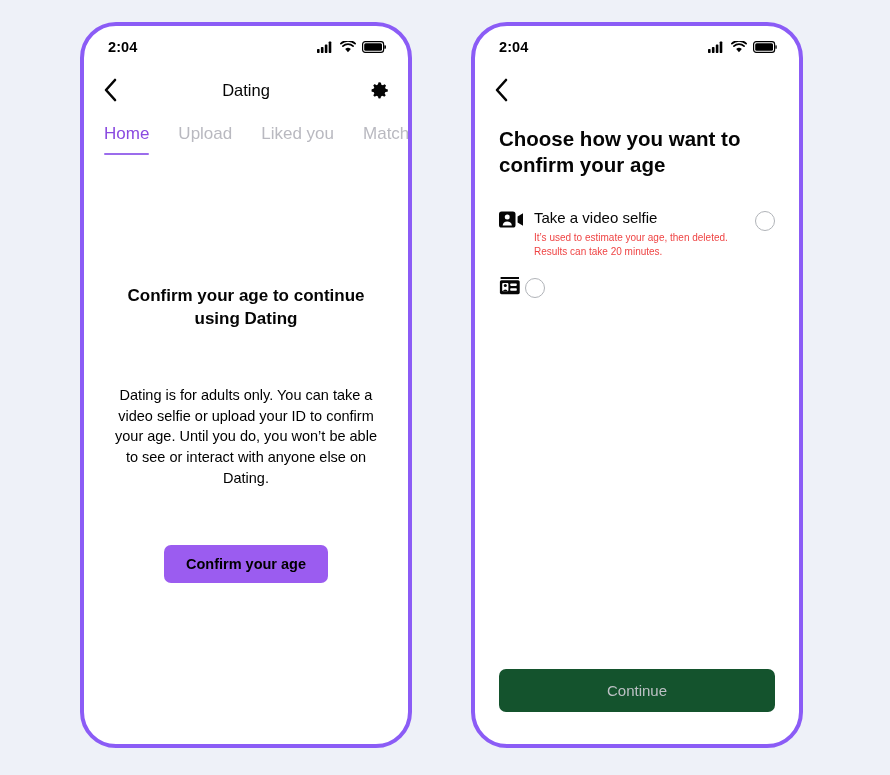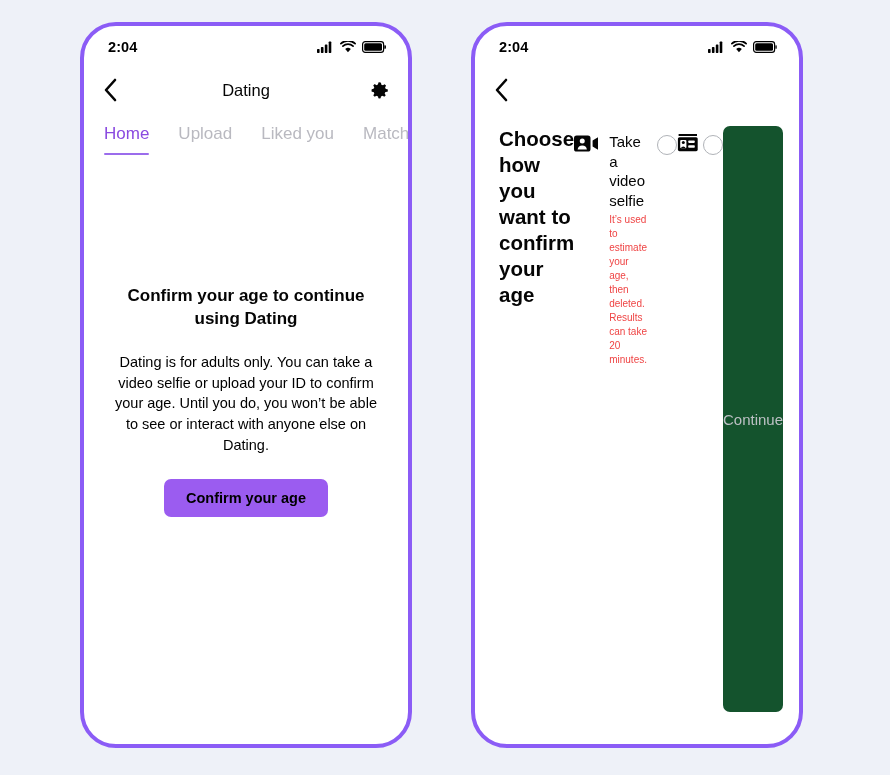--- a/index.html
+++ b/index.html
@@ -117,20 +117,21 @@
   }
 
   
   .left-body {
     display: flex;
     flex-direction: column;
     align-items: center;
     padding: 0 26px;
     box-sizing: border-box;
     margin-top: 130px;
+    gap: 33px;
   }
   .left-title {
     font-size: 17px;
     font-weight: bold;
     color: #050505;
     text-align: center;
     line-height: 1.33;
     margin: 0;
   }
   .left-desc {
@@ -152,21 +153,21 @@
     padding: 11px 22px;
     cursor: pointer;
   }
 
   
   .right-body {
     padding: 14px 24px 0 24px;
     box-sizing: border-box;
     height: calc(100% - 86px);
     display: flex;
-    flex-direction: row;
+    flex-direction: column;
   }
   .right-title {
     font-size: 20.5px;
     font-weight: bold;
     color: #050505;
     line-height: 1.27;
     margin: 0 0 24px 0;
   }
   .option-row {
     display: flex;

